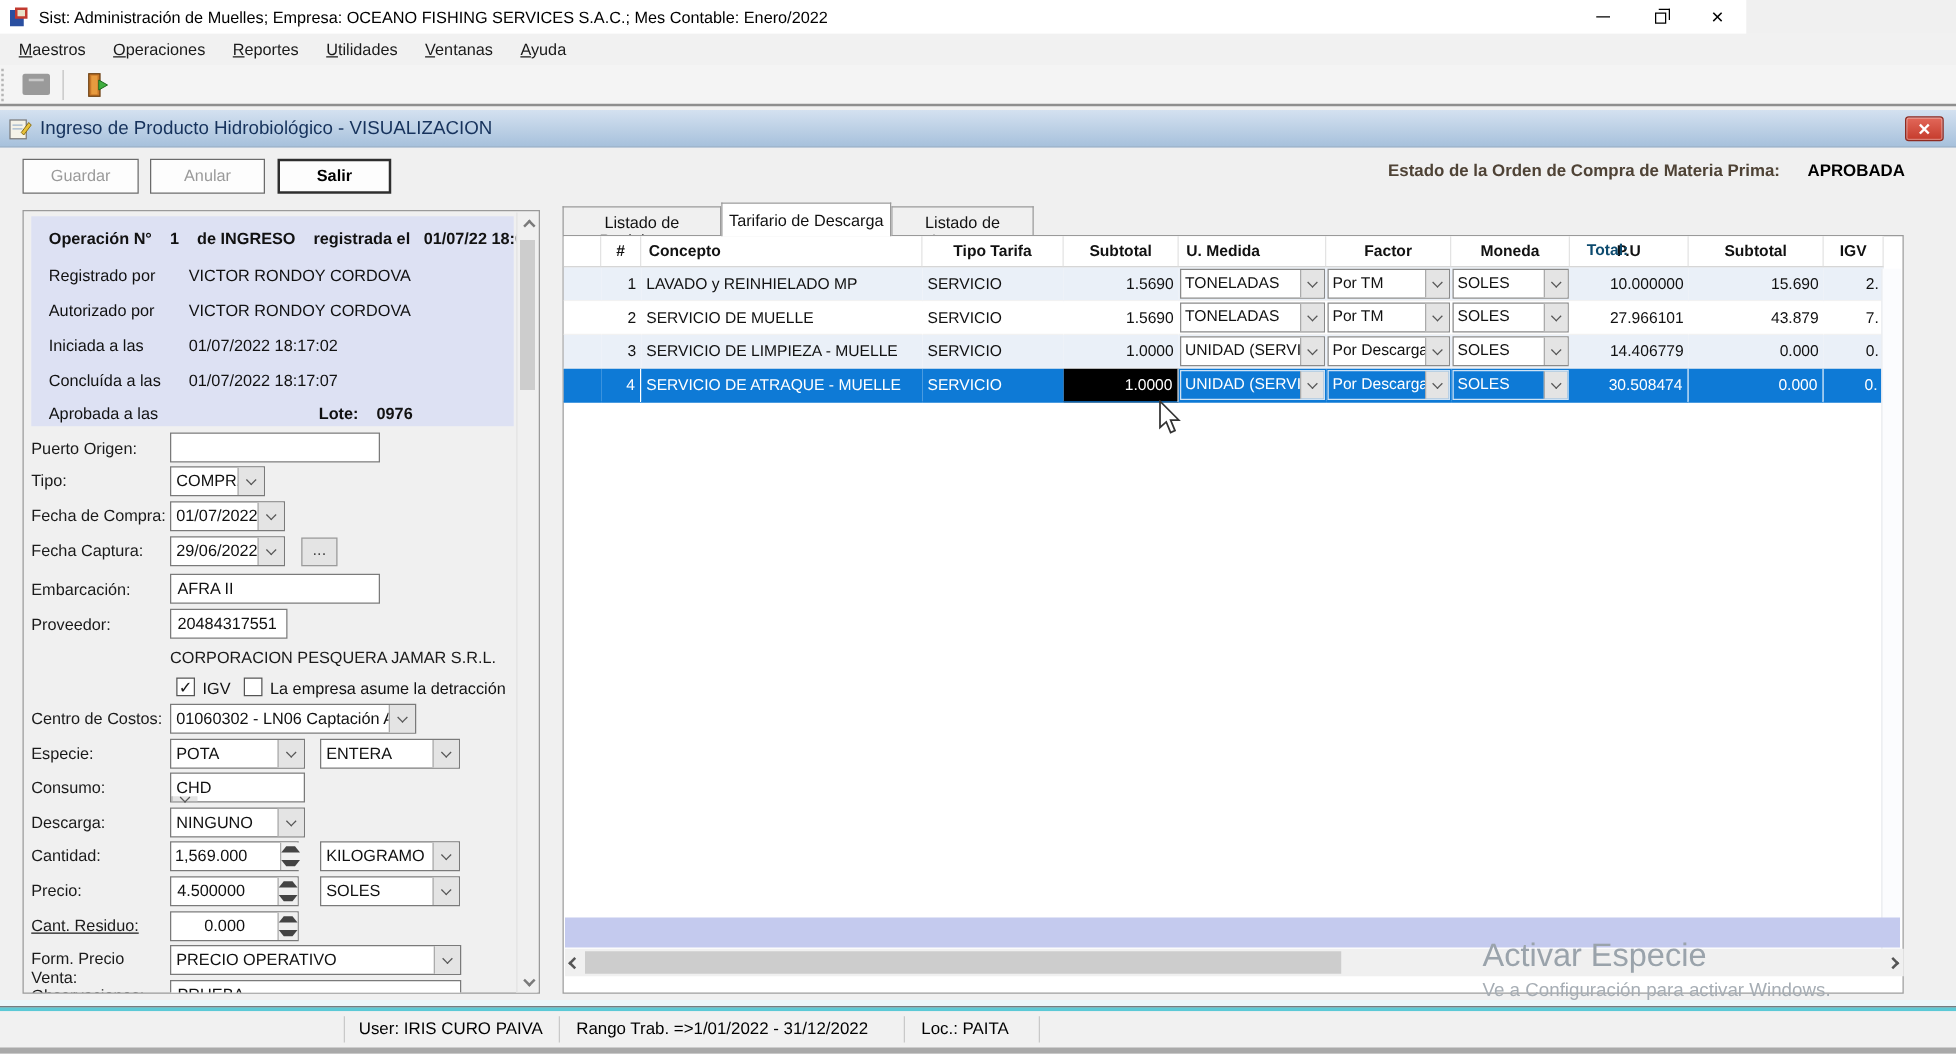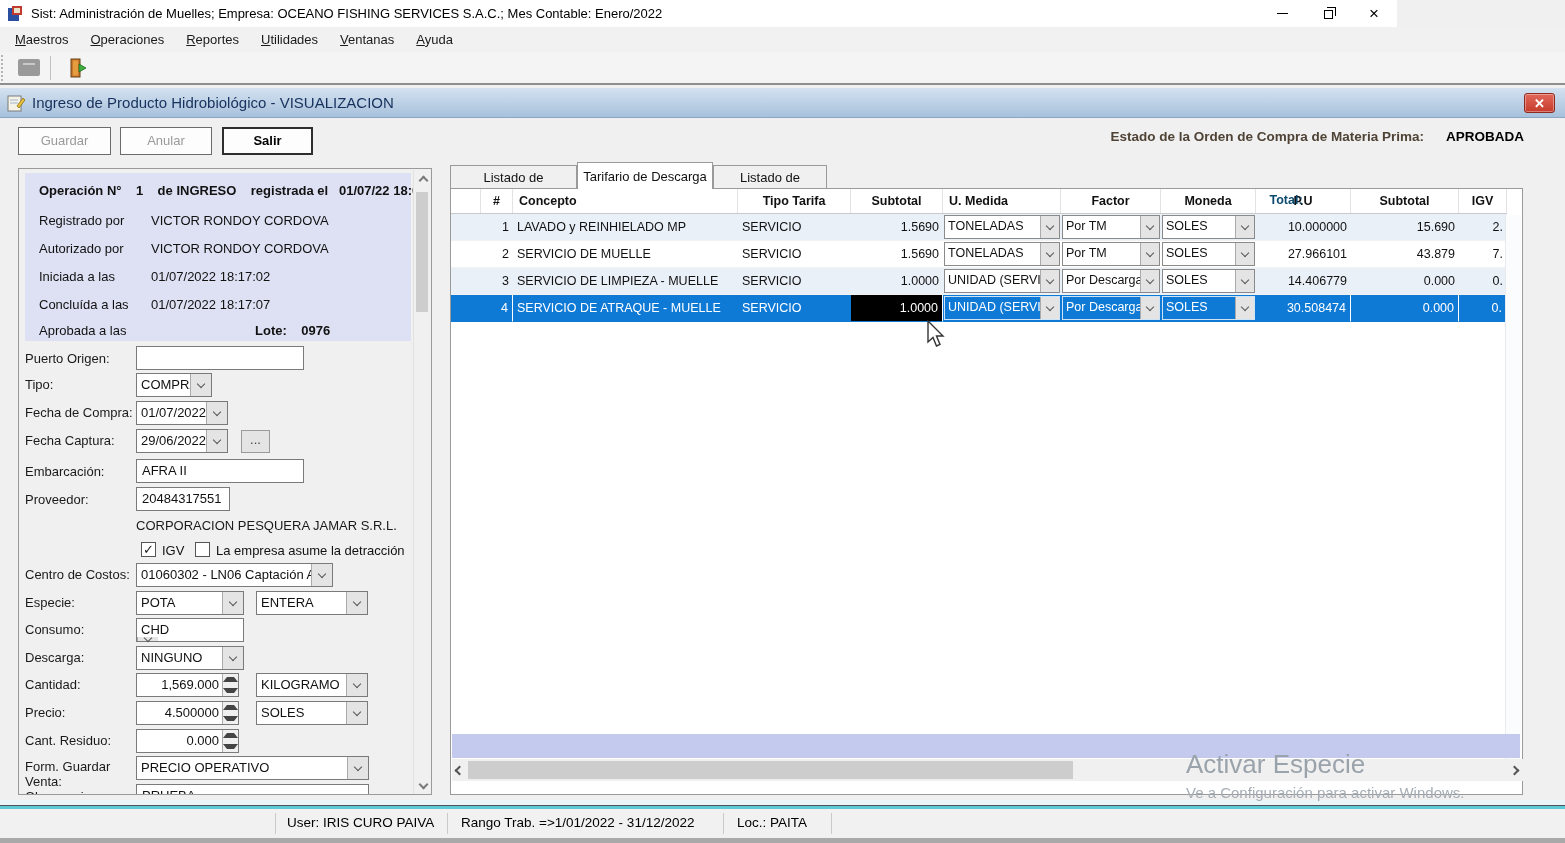--- a/index.html
+++ b/index.html
@@ -60,21 +60,21 @@
   .info-row { position:absolute; left:14px; font-size:13px; }
   .info-row .lbl { display:inline-block; width:112px; }
   .lote-wrap { position:absolute; left:230px; font-size:13px; font-weight:bold; }
 
   .fld-label { position:absolute; left:6px; font-size:13px; color:#1a1a1a; }
   .txtbox { position:absolute; background:#fff; border:1px solid #7a7a7a; font-size:13px; padding:3px 5px; height:24px; }
   .combo { position:absolute; display:flex; height:24px; border:1px solid #7a7a7a; background:#fff; }
   .combo .txt { flex:1; font-size:13px; padding:3px 4px; overflow:hidden; white-space:nowrap; }
   .combo .btn { width:21px; flex:none; background:#e4e4e4; border-left:1px solid #ababab; display:flex; align-items:center; justify-content:center; }
   .combo .btn .chev { width:6px; height:6px; border-width:0 1.5px 1.5px 0; border-style:solid; border-color:#555; transform:rotate(45deg); margin-top:-2px; }
-  .spin { position:absolute; display:flex; height:24px; border:1px solid #7a7a7a; background:#fff; }
+  .spin { position:absolute; display:flex; height:24px; border:1px solid #7a7a7a; background:#fff;gap:23px; }
   .spin .val { flex:1; text-align:right; font-size:13px; padding:3px 3px; }
   .spin .btns { width:16px; flex:none; border-left:1px solid #ababab; display:flex; flex-direction:column; background:#f0f0f0; }
   .spin .btns div { flex:1; display:flex; align-items:center; justify-content:center; }
   .tri-up { width:0; height:0; border-left:4px solid transparent; border-right:4px solid transparent; border-bottom:5px solid #444; }
   .tri-down { width:0; height:0; border-left:4px solid transparent; border-right:4px solid transparent; border-top:5px solid #444; }
   .cb { position:absolute; width:15px; height:15px; background:#fff; border:1px solid #555; display:flex; align-items:center; justify-content:center; font-size:13px; line-height:13px; color:#1a1a1a; }
   .cb-label { position:absolute; font-size:13px; }
   .browse-btn { position:absolute; width:29px; height:23px; background:#e4e4e4; border:1px solid #9a9a9a; text-align:center; line-height:18px; font-size:13px; color:#444; }
 
   
@@ -321,34 +321,34 @@
         </div>
       </div>
     </div>
   <div class="combo" style="left:237px; top:532px; width:112px;">
       <div class="txt">SOLES</div>
       <div class="btn">
         <div class="chev"></div>
       </div>
     </div>
 
-  <div class="fld-label" style="top:564px;">Cant. Residuo:</div>
+  <div class="fld-label" style="top:564px;text-decoration:underline;">Cant. Residuo:</div>
   <div class="spin" style="left:117px; top:560px; width:103px;">
       <div class="val">0.000</div>
       <div class="btns">
         <div>
           <div class="tri-up"></div>
         </div>
         <div>
           <div class="tri-down"></div>
         </div>
       </div>
     </div>
 
-  <div class="fld-label" style="top:590px; width:105px;">Form. Guardar Venta:</div>
+  <div class="fld-label" style="top:590px; width:105px;">Form. Precio Venta:</div>
   <div class="combo" style="left:117px; top:587px; width:233px;">
       <div class="txt">PRECIO OPERATIVO</div>
       <div class="btn">
         <div class="chev"></div>
       </div>
     </div>
 
   <div class="fld-label" style="top:620px;">Observaciones:</div>
   <div class="txtbox" style="left:117px; top:615px; width:233px; height:24px;">PRUEBA</div>
 

